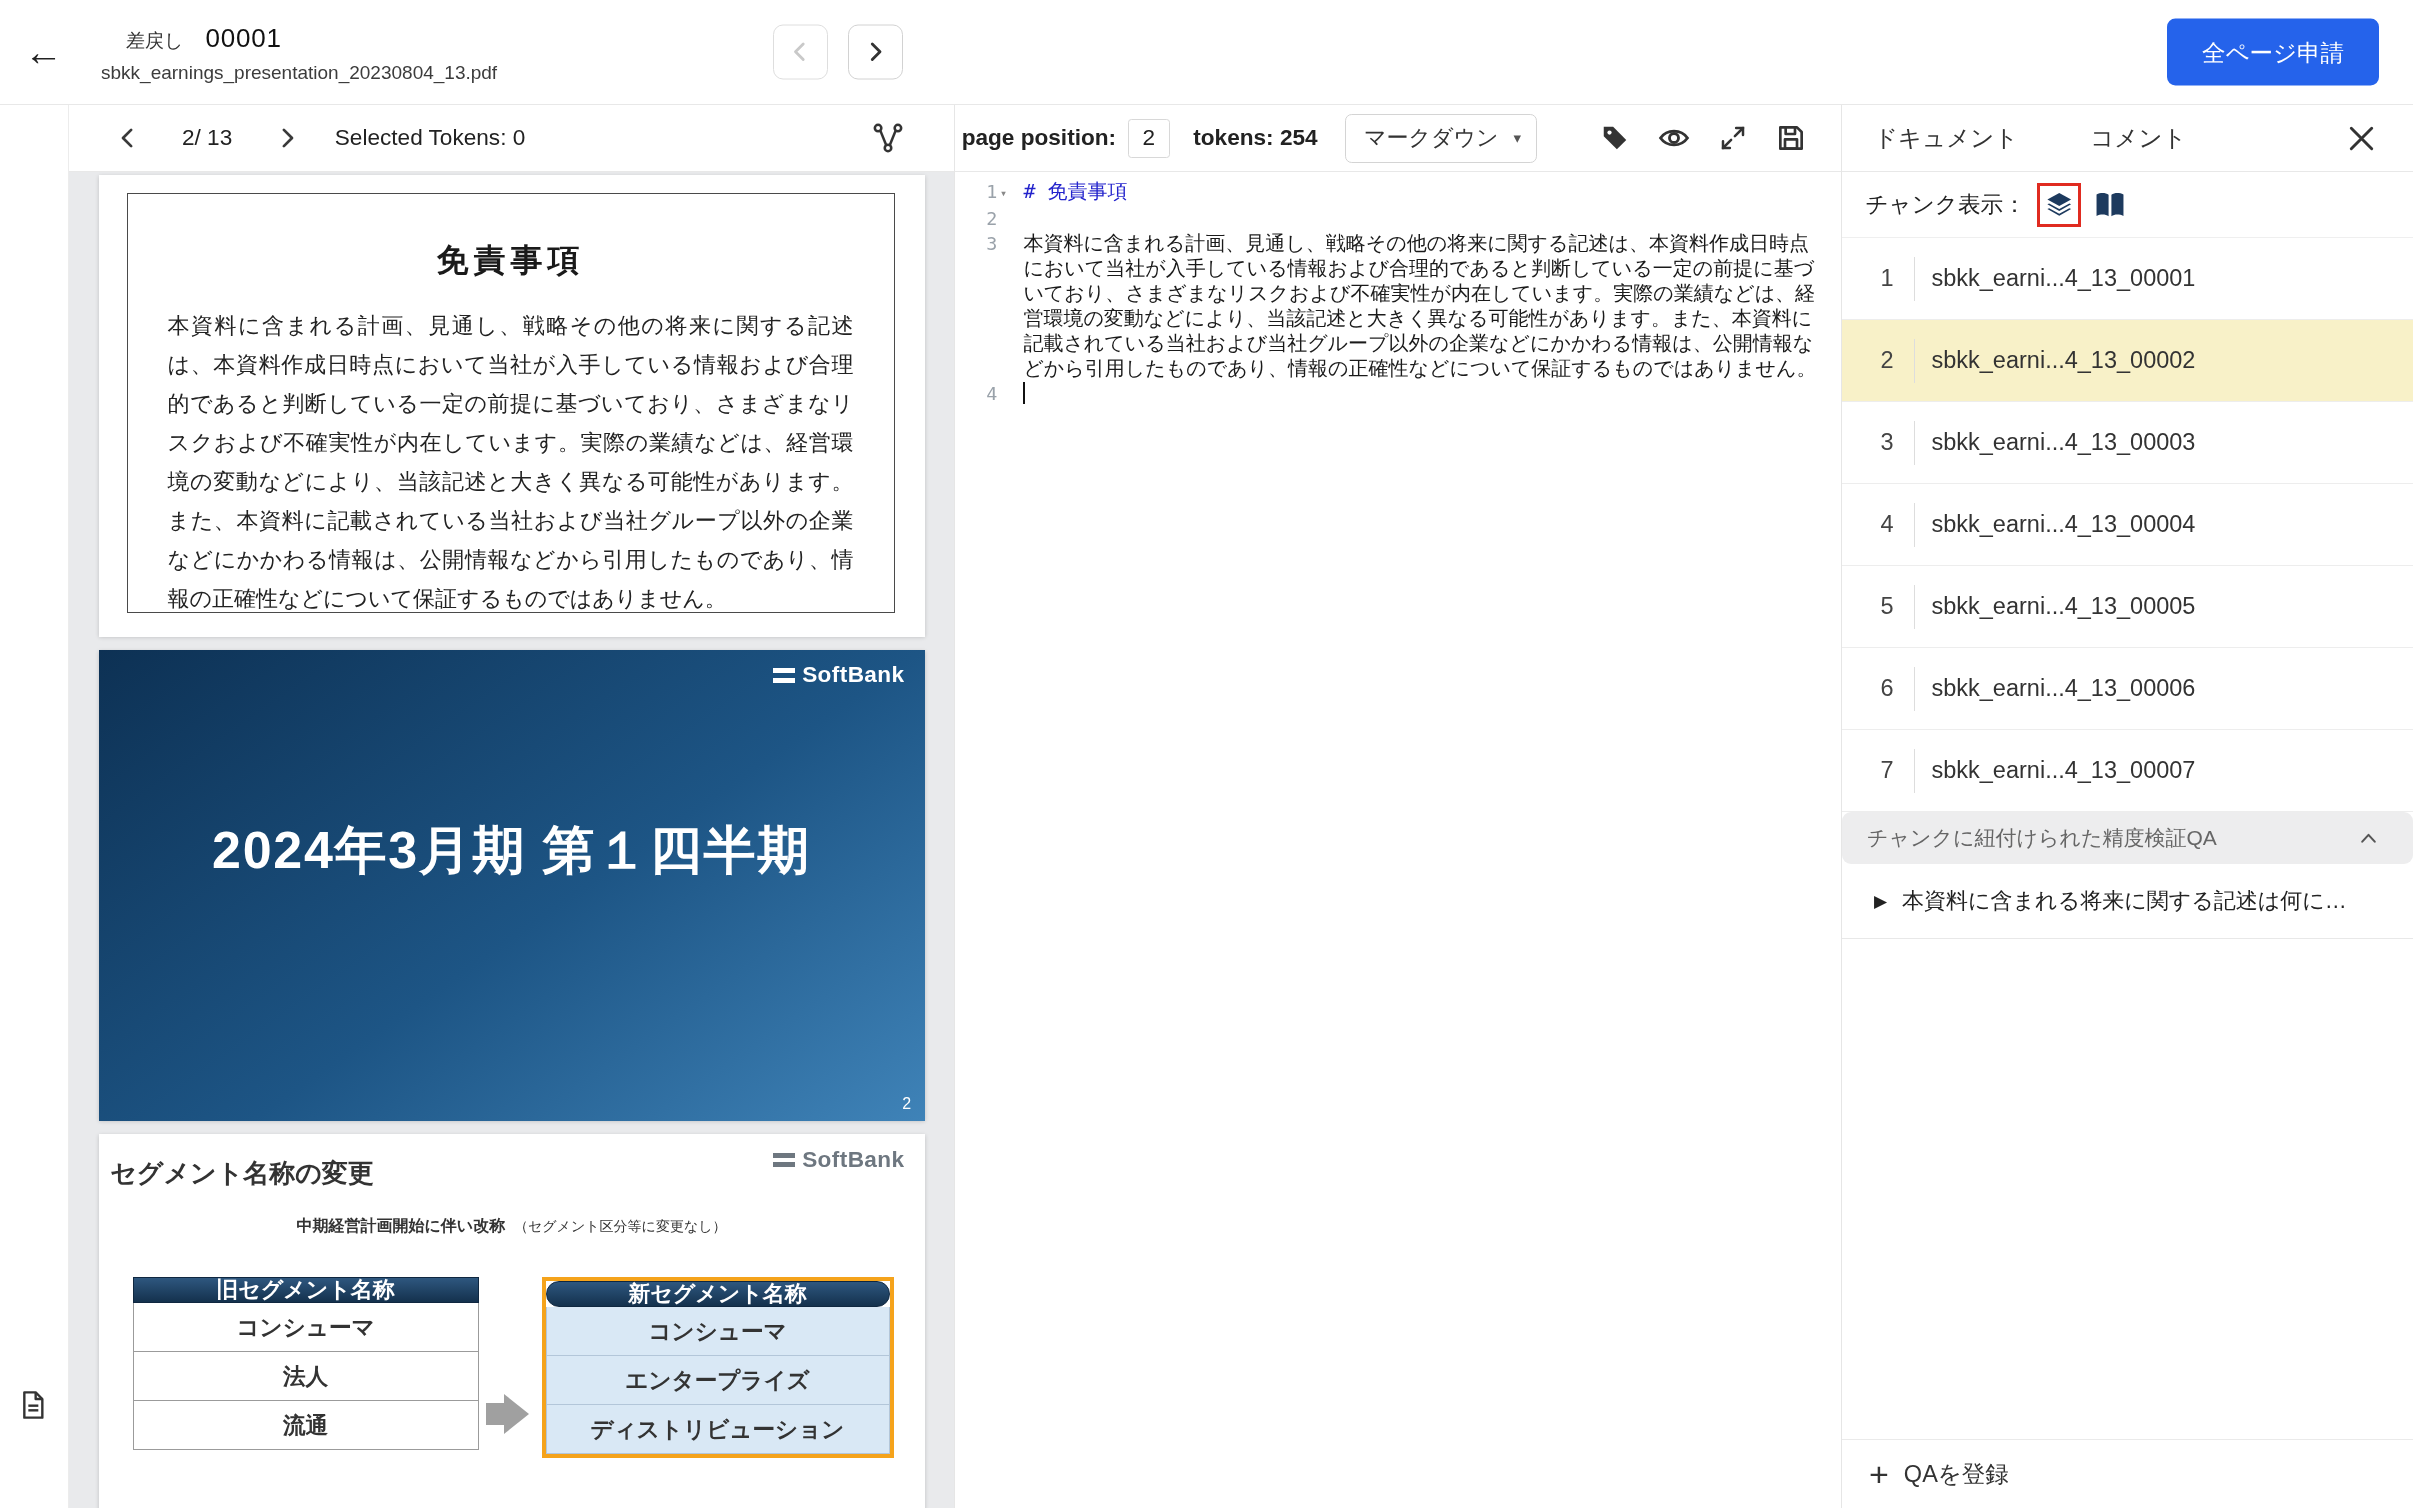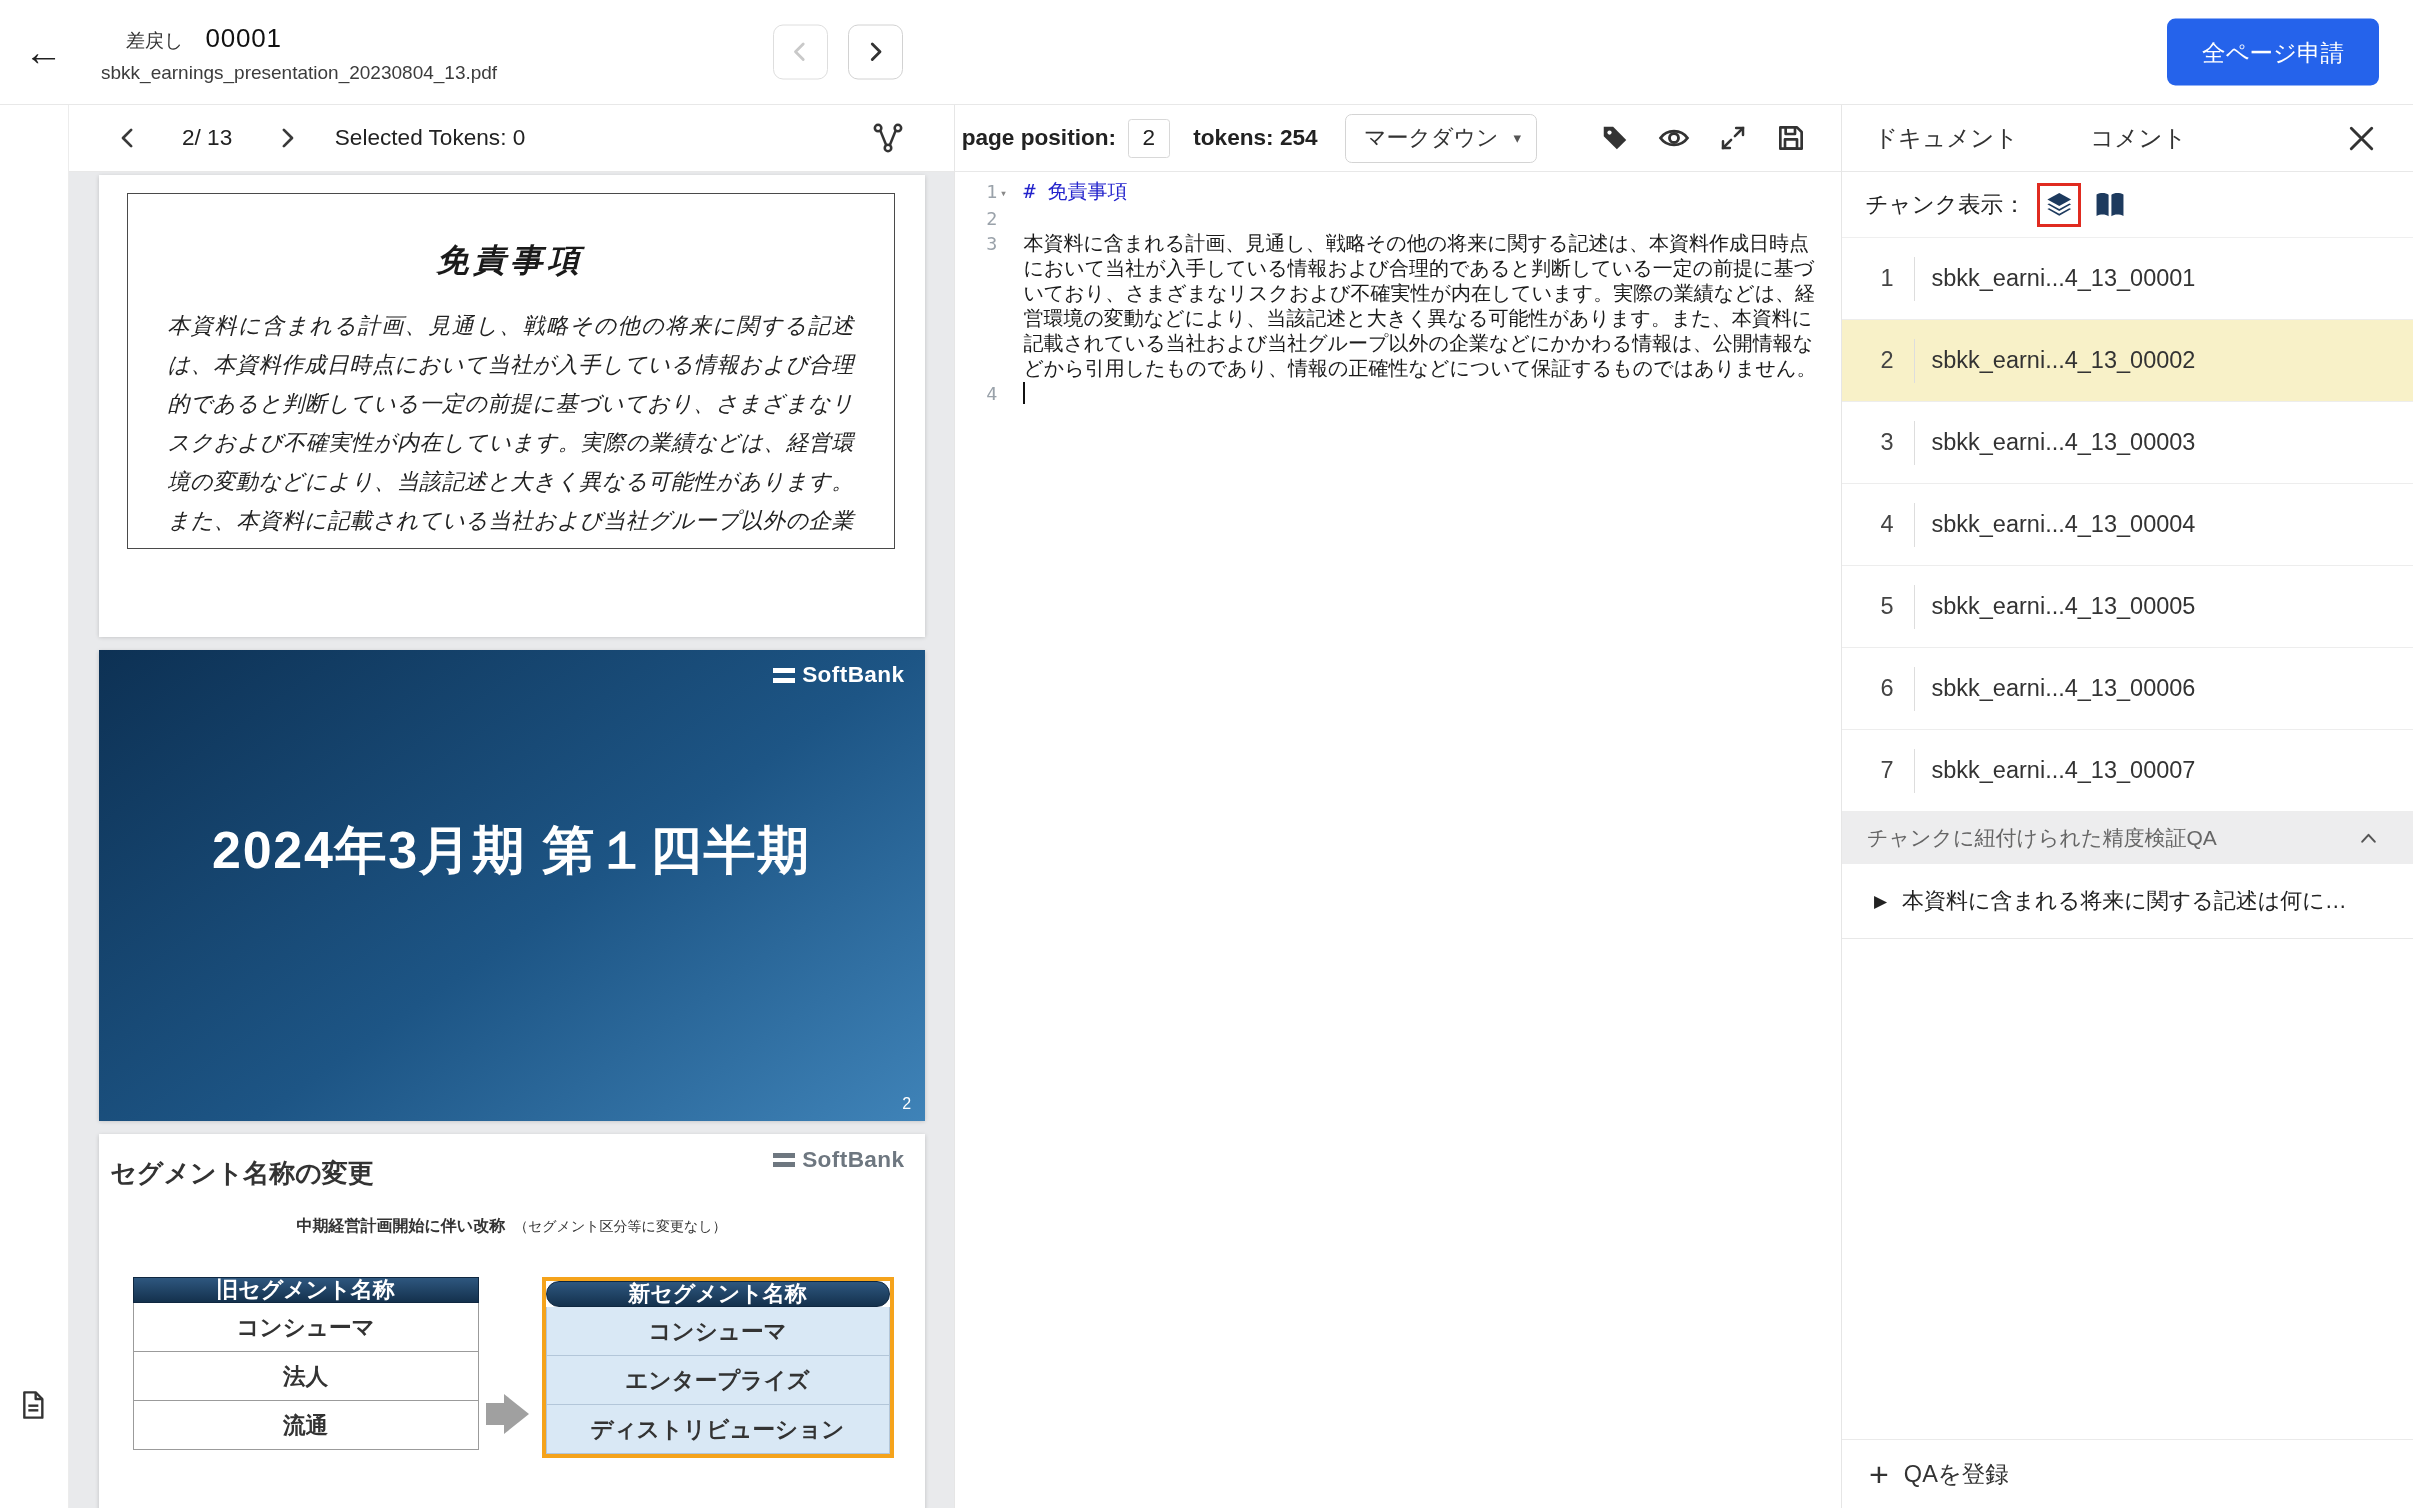--- a/index.html
+++ b/index.html
@@ -43,22 +43,22 @@
   .page-indicator { font-size:22.6px; color:#222; margin:0 35px; }
   .tokens-label { font-size:22.6px; color:#222; margin-left:28.5px; }
   .vt-spacer { flex:1; }
   .token-graph-btn { color:#333; cursor:pointer; display:flex; }
 
   .viewer-content { flex:1; background:#e9eaec; overflow:hidden; display:flex;
     flex-direction:column; align-items:center; padding-top:2.5px; }
   .slide { width:826px; flex-shrink:0; box-shadow:0 0.8px 4.2px rgba(0,0,0,.18); position:relative; }
 
   .slide-disclaimer { height:462px; background:#fff; margin-bottom:13.4px; }
-  .disclaimer-box { position:absolute; left:28px; top:18.4px; width:768px; height:356px;
-    border:1.7px solid #4a4a4a; overflow:hidden;font-style:italic; }
+  .disclaimer-box { position:absolute; left:28px; top:18.4px; width:768px; height:420px;
+    border:1.7px solid #4a4a4a; overflow:hidden; }
   .disclaimer-title { margin-top:45px; text-align:center; font-size:32px; font-weight:bold;
     color:#1a1a1a; letter-spacing:5px; }
   .disclaimer-body { margin:23.5px 40px 0; font-size:22px; line-height:39px;
     text-align:justify; color:#222; }
 
   .slide-title-cover { height:471px; margin-bottom:13.4px;
     background:linear-gradient(145deg,#0d3154 0%, #1d5585 55%, #3f83b8 100%);
     display:flex; flex-direction:column; align-items:center; }
   .sb-logo { display:flex; align-items:center; gap:7.5px; }
   .sb-bars { display:flex; flex-direction:column; gap:4.2px; }
@@ -138,21 +138,21 @@
   .book-btn { margin-left:11.7px; color:#1d3a5e; cursor:pointer; display:flex; }
 
   .chunk-row { flex:0 0 82px; display:flex; align-items:center; padding-left:30px;
     border-bottom:0.8px solid #ededed; cursor:pointer; background:#fff; }
   .chunk-row.selected { background:#f8f1c8; }
   .chunk-num { width:30px; text-align:center; font-size:23.5px; color:#444; }
   .chunk-sep { width:0.8px; height:44px; background:#ddd; margin:0 17px 0 11.7px; }
   .chunk-label { font-size:23.5px; color:#333; white-space:nowrap; overflow:hidden; }
 
   .qa-header { flex:0 0 52px; display:flex; align-items:center; background:#ededee;
-    padding:0 32px 0 25px; color:#666; font-size:21px; }
+    padding:0 32px 0 25px; color:#666; font-size:21px;border-radius:9px; }
   .qa-collapse { margin-left:auto; color:#555; cursor:pointer; display:flex; }
   .qa-item { flex:0 0 75px; display:flex; align-items:center; padding:0 22px 0 32px;
     border-bottom:0.8px solid #e8e8e8; cursor:pointer; }
   .qa-triangle { font-size:17px; color:#222; margin-right:15px; }
   .qa-text { font-size:22px; color:#222; white-space:nowrap; overflow:hidden;
     text-overflow:ellipsis; }
 
   .sidebar-footer { margin-top:auto; flex:0 0 69px; border-top:0.8px solid #eaeaea;
     display:flex; align-items:center; padding-left:27px; cursor:pointer; }
   .plus-glyph { font-size:34px; font-weight:normal; color:#333; margin-right:15px; line-height:1; }

